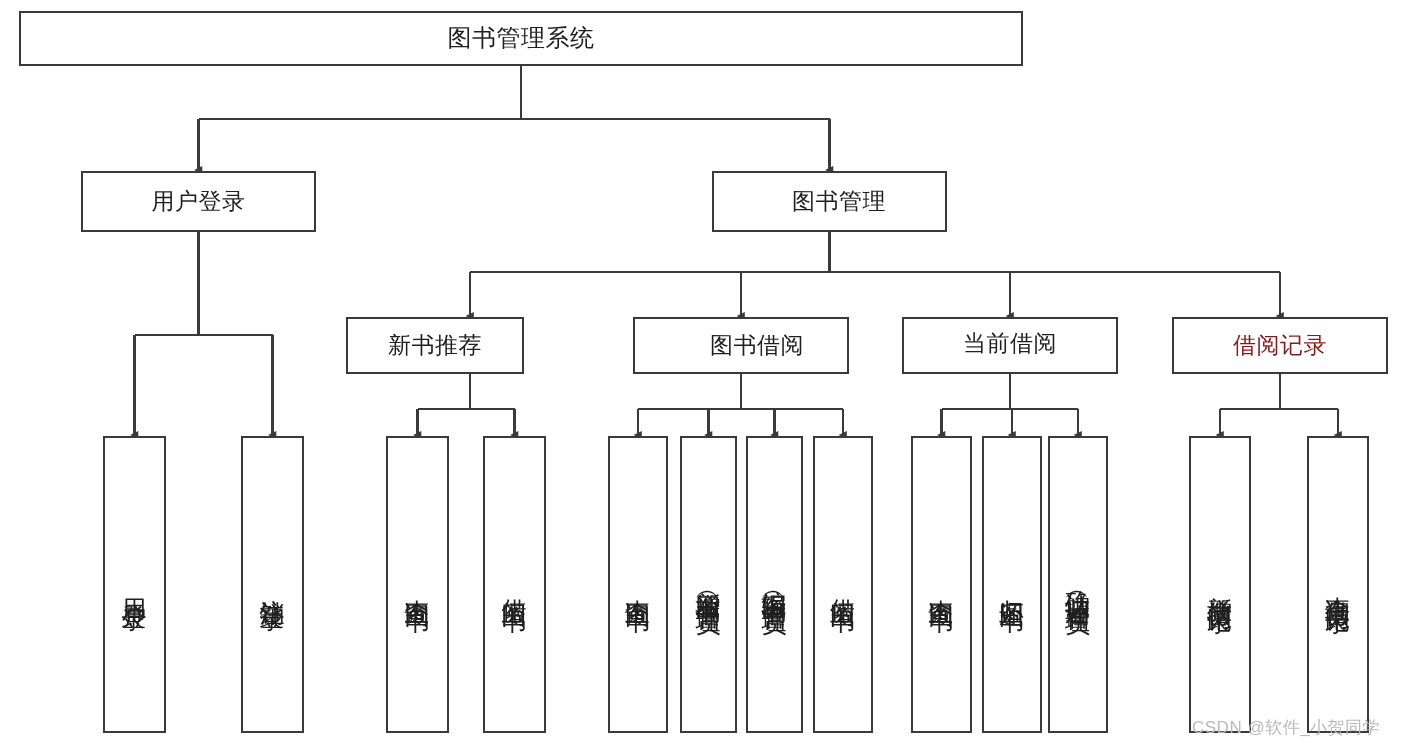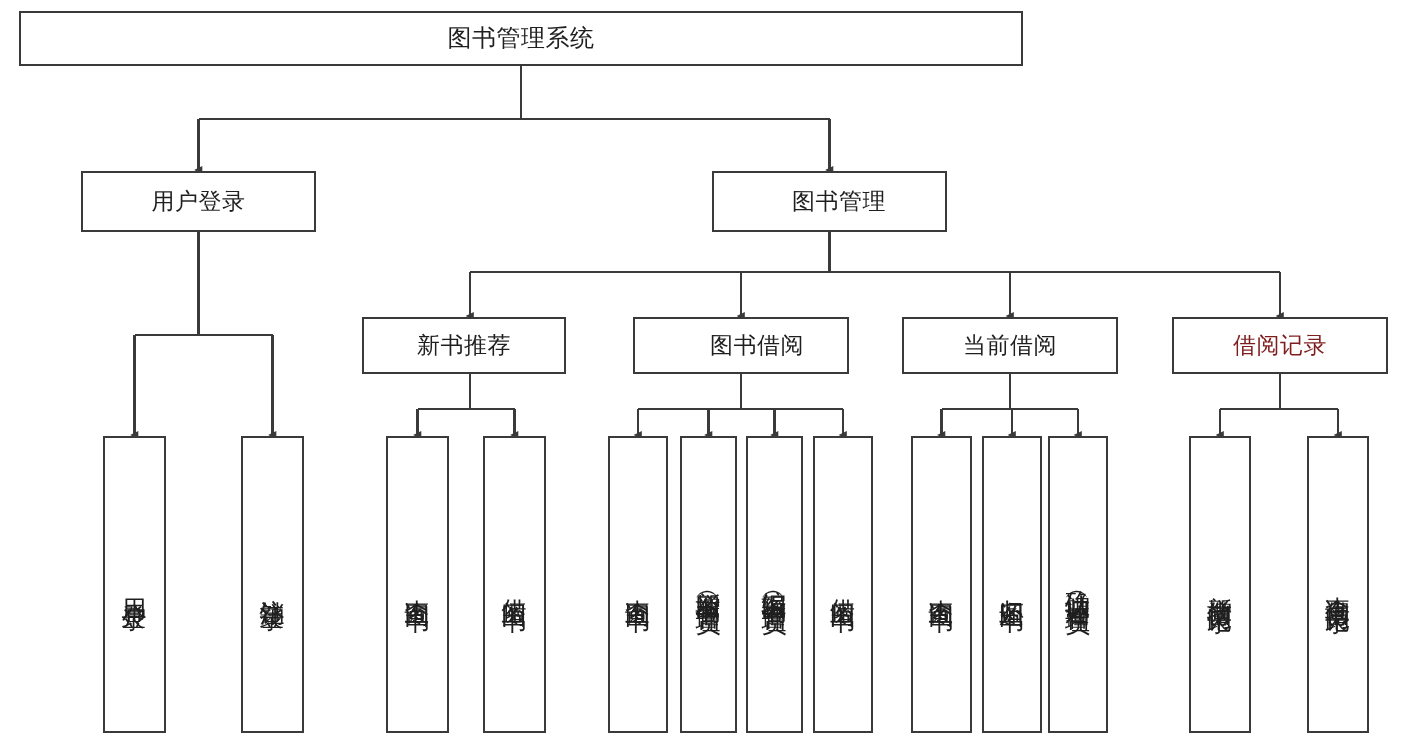--- a/index.html
+++ b/index.html
@@ -117,28 +117,28 @@
   <div id="node-layer">
       <div class="node horizontal root" style="left: 19px; top: 11px; width: 1004px; height: 55px; border-color: rgb(58, 58, 58); background: rgb(255, 255, 255);">
         <span class="node-label" style="color: rgb(31, 31, 31);">图书管理系统</span>
       </div>
       <div class="node horizontal" style="left: 81px; top: 171px; width: 235px; height: 61px; border-color: rgb(58, 58, 58); background: rgb(255, 255, 255);">
         <span class="node-label" style="color: rgb(31, 31, 31);">用户登录</span>
       </div>
       <div class="node horizontal" style="left: 712px; top: 171px; width: 235px; height: 61px; border-color: rgb(58, 58, 58); background: rgb(255, 255, 255);">
         <span class="node-label" style="color: rgb(31, 31, 31); margin-left: 19px;">图书管理</span>
       </div>
-      <div class="node horizontal" style="left: 362px; top: 317px; width: 204px; height: 57px; border-color: rgb(58, 58, 58); background: rgb(255, 255, 255);">
+      <div class="node horizontal" style="left: 346px; top: 317px; width: 178px; height: 57px; border-color: rgb(58, 58, 58); background: rgb(255, 255, 255);">
         <span class="node-label" style="color: rgb(31, 31, 31);">新书推荐</span>
       </div>
       <div class="node horizontal" style="left: 633px; top: 317px; width: 216px; height: 57px; border-color: rgb(58, 58, 58); background: rgb(255, 255, 255); padding-left: 32px;">
         <span class="node-label" style="color: rgb(31, 31, 31);">图书借阅</span>
       </div>
       <div class="node horizontal" style="left: 902px; top: 317px; width: 216px; height: 57px; border-color: rgb(58, 58, 58); background: rgb(255, 255, 255);">
-        <span class="node-label" style="color: rgb(31, 31, 31);">当前借阅</span>
+        <span class="node-label" style="color: rgb(31, 31, 31); font-family: Liberation Mono, monospace;">当前借阅</span>
       </div>
       <div class="node horizontal" style="left: 1172px; top: 317px; width: 216px; height: 57px; border-color: rgb(58, 58, 58); background: rgb(255, 255, 255);">
         <span class="node-label" style="color: #7f1d1d;">借阅记录</span>
       </div>
       <div class="node vertical" style="left: 103px; top: 436px; width: 63px; height: 297px; border-color: rgb(58, 58, 58); background: rgb(255, 255, 255);">
         <span class="node-label" style="color: rgb(31, 31, 31);">用户登录</span>
       </div>
       <div class="node vertical" style="left: 241px; top: 436px; width: 63px; height: 297px; border-color: rgb(58, 58, 58); background: rgb(255, 255, 255);">
         <span class="node-label" style="color: rgb(31, 31, 31);">注销登录</span>
       </div>
@@ -170,13 +170,14 @@
         <span class="node-label" style="color: rgb(31, 31, 31);">确认归还（管理员）</span>
       </div>
       <div class="node vertical" style="left: 1189px; top: 436px; width: 62px; height: 297px; border-color: rgb(58, 58, 58); background: rgb(255, 255, 255);">
         <span class="node-label" style="color: rgb(31, 31, 31);">新增借阅记录</span>
       </div>
       <div class="node vertical" style="left: 1307px; top: 436px; width: 62px; height: 297px; border-color: rgb(58, 58, 58); background: rgb(255, 255, 255);">
         <span class="node-label" style="color: rgb(31, 31, 31);">查询借阅记录</span>
       </div>
     </div>
 
+  <div class="watermark" style="left: 1192px; top: 716px; color: rgb(185, 185, 185);">CSDN @软件_小贺同学</div>
 </div>
 
 </body></html>

